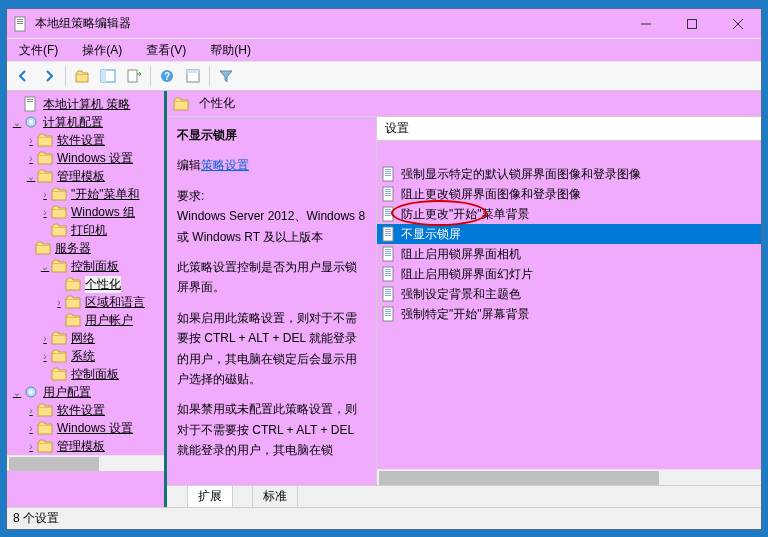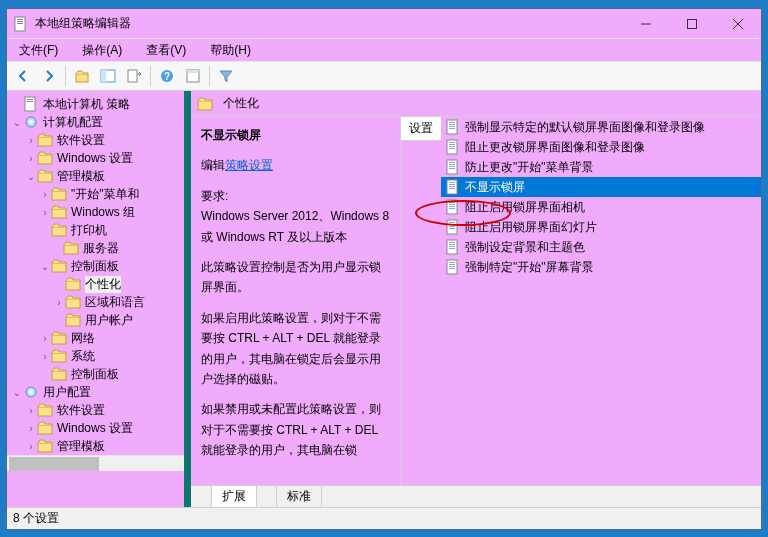--- a/index.html
+++ b/index.html
@@ -8,34 +8,34 @@
 .titlebar { height: 30px; display: flex; align-items: center; padding: 0 0 0 6px; border-bottom: 1px solid #e5e5e5; }
 .title-icon { width: 16px; height: 16px; margin-right: 6px; }
 .title-text { font-size: 12px; flex: 1; color: #000; }
 .winbtn { width: 46px; height: 30px; display: flex; align-items: center; justify-content: center; color: #333; }
 .menubar { height: 22px; display: flex; align-items: center; padding: 0 6px; font-size: 12px; gap: 12px; }
 .menuitem { padding: 2px 6px; }
 .toolbar { height: 30px; border-top: 1px solid #e5e5e5; border-bottom: 1px solid #d0d0d0; display: flex; align-items: center; padding: 0 4px; gap: 2px; background: #f7f7f7; }
 .tbtn { width: 24px; height: 24px; display: flex; align-items: center; justify-content: center; border: 1px solid transparent; }
 .sep { width: 1px; height: 20px; background: #d0d0d0; margin: 0 2px; }
 .content { flex: 1; display: flex; overflow: hidden; }
-.treepane { width: 184px; border-right: 7px solid #0f766e; overflow-y: auto; overflow-x: auto; font-size: 12px; padding: 4px 0; }
+.treepane { width: 160px; border-right: 3px solid #0f766e; overflow-y: auto; overflow-x: auto; font-size: 12px; padding: 4px 0; text-decoration: underline; }
 .tree-row { display: flex; align-items: center; height: 18px; white-space: nowrap; padding-right: 4px; }
 .twist { width: 12px; text-align: center; color: #666; font-size: 10px; flex-shrink: 0; }
 .ticon { width: 16px; height: 16px; margin-right: 4px; flex-shrink: 0; }
 .tree-label { flex-shrink: 0; }
 .tree-row.selected .tree-label { background: #f0f0f0; }
 .rightpane { flex: 1; display: flex; flex-direction: column; overflow: hidden; }
 .crumbbar { height: 26px; border-bottom: 1px solid #d0d0d0; display: flex; align-items: center; padding: 0 6px; font-size: 12px; gap: 6px; }
 .rightbody { flex: 1; display: flex; overflow: hidden; }
 .detailpane { width: 210px; border-right: 1px solid #d0d0d0; padding: 8px 10px; font-size: 12px; overflow-y: auto; line-height: 1.7; }
 .detail-title { font-weight: bold; margin-bottom: 10px; }
 .detail-link { color: #0066cc; text-decoration: underline; }
 .detail-section { margin-top: 10px; }
-.listpane { flex: 1; display: flex; flex-direction: row; overflow: hidden; position: relative; }
+.listpane { flex: 1; display: flex; flex-direction: column; overflow: hidden; position: relative; gap: 23px; }
 .listheader { height: 24px; border-bottom: 1px solid #d0d0d0; display: flex; align-items: center; padding: 0 8px; font-size: 12px; background: #fff; }
 .listbody { flex: 1; overflow-y: auto; font-size: 12px; }
 .list-row { display: flex; align-items: center; height: 20px; padding: 0 4px; gap: 4px; }
 .list-row.selected { background: #0078d7; color: #fff; }
 .list-icon { width: 16px; height: 16px; flex-shrink: 0; }
 .red-ellipse { position: absolute; border: 2px solid #d00000; border-radius: 50%; width: 96px; height: 26px; pointer-events: none; }
 .tabbar { height: 22px; border-top: 1px solid #d0d0d0; display: flex; align-items: flex-end; font-size: 12px; background: #f0f0f0; }
 .tab { padding: 2px 10px; border: 1px solid #d0d0d0; border-bottom: none; background: #fff; margin-right: -1px; margin-left: 20px; }
 .tab.inactive { background: #f0f0f0; }
 .statusbar { height: 22px; border-top: 1px solid #d0d0d0; font-size: 12px; display: flex; align-items: center; padding: 0 6px; background: #f0f0f0; }
@@ -198,21 +198,21 @@
     <span class="tree-label">Windows 组</span>
   </div>
           <div class="tree-row " style="padding-left:32px">
     <span class="twist"></span>
     <span class="ticon"><svg viewBox="0 0 16 16">
                 <rect x="1" y="5" width="14" height="9" fill="#ffe08a" stroke="#c0a040"></rect>
                 <path d="M1 5 L3 2 L7 2 L8 4 L15 4 L15 5" fill="#ffe08a" stroke="#c0a040"></path>
               </svg></span>
     <span class="tree-label">打印机</span>
   </div>
-          <div class="tree-row " style="padding-left:44px">
+          <div class="tree-row " style="padding-left:16px">
     <span class="twist"></span>
     <span class="ticon"><svg viewBox="0 0 16 16">
                 <rect x="1" y="5" width="14" height="9" fill="#ffe08a" stroke="#c0a040"></rect>
                 <path d="M1 5 L3 2 L7 2 L8 4 L15 4 L15 5" fill="#ffe08a" stroke="#c0a040"></path>
               </svg></span>
     <span class="tree-label">服务器</span>
   </div>
           <div class="tree-row " style="padding-left:32px">
     <span class="twist">⌄</span>
     <span class="ticon"><svg viewBox="0 0 16 16">

